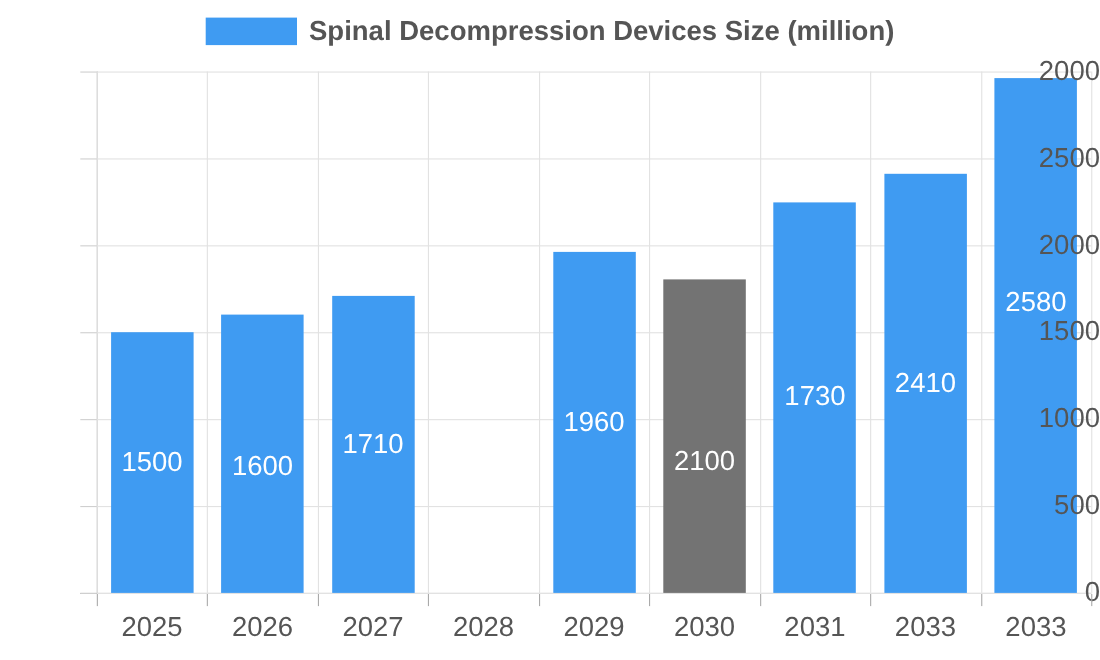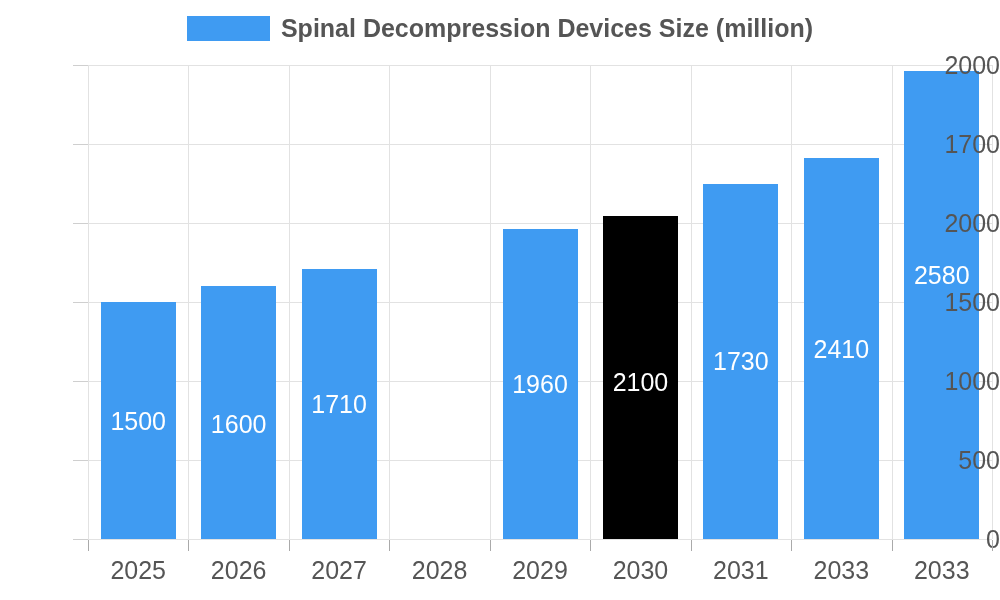--- a/index.html
+++ b/index.html
@@ -172,21 +172,21 @@
       </div>
       <div class="bar" style="left: 113.167px; width: 75px; height: 252.8px; background: rgb(63, 155, 242);">
         <div class="bar-value" style="top: 138px;">1600</div>
       </div>
       <div class="bar" style="left: 213.611px; width: 75px; height: 270.18px; background: rgb(63, 155, 242);">
         <div class="bar-value" style="top: 135.09px;">1710</div>
       </div>
       <div class="bar" style="left: 414.5px; width: 75px; height: 309.68px; background: rgb(63, 155, 242);">
         <div class="bar-value" style="top: 154.84px;">1960</div>
       </div>
-      <div class="bar" style="left: 514.944px; width: 75px; height: 323px; background: #000000;">
+      <div class="bar" style="left: 514.944px; width: 75px; height: 285px; background: #737373;">
         <div class="bar-value" style="top: 165.9px;">2100</div>
       </div>
       <div class="bar" style="left: 615.389px; width: 75px; height: 355.5px; background: rgb(63, 155, 242);">
         <div class="bar-value" style="top: 177.75px;">1730</div>
       </div>
       <div class="bar" style="left: 715.833px; width: 75px; height: 380.78px; background: rgb(63, 155, 242);">
         <div class="bar-value" style="top: 190.39px;">2410</div>
       </div>
       <div class="bar" style="left: 816.278px; width: 75px; height: 468px; background: rgb(63, 155, 242);">
         <div class="bar-value" style="top: 203.82px;">2580</div>
@@ -198,21 +198,21 @@
       <div class="ylabel" style="top: 539px;">0</div>
       <div class="tick-y" style="top: 460px;"></div>
       <div class="ylabel" style="top: 460px;">500</div>
       <div class="tick-y" style="top: 381px;"></div>
       <div class="ylabel" style="top: 381px;">1000</div>
       <div class="tick-y" style="top: 302px;"></div>
       <div class="ylabel" style="top: 302px;">1500</div>
       <div class="tick-y" style="top: 223px;"></div>
       <div class="ylabel" style="top: 223px;">2000</div>
       <div class="tick-y" style="top: 144px;"></div>
-      <div class="ylabel" style="top: 144px;">1700</div>
+      <div class="ylabel" style="top: 144px;">2500</div>
       <div class="tick-y" style="top: 65px;"></div>
       <div class="ylabel" style="top: 65px;">2000</div>
     </div>
 
   <div id="x-axis">
       <div class="tick-x" style="left: 88px;"></div>
       <div class="xlabel" style="left: 78.2222px;">2025</div>
       <div class="tick-x" style="left: 188px;"></div>
       <div class="xlabel" style="left: 178.667px;">2026</div>
       <div class="tick-x" style="left: 289px;"></div>

